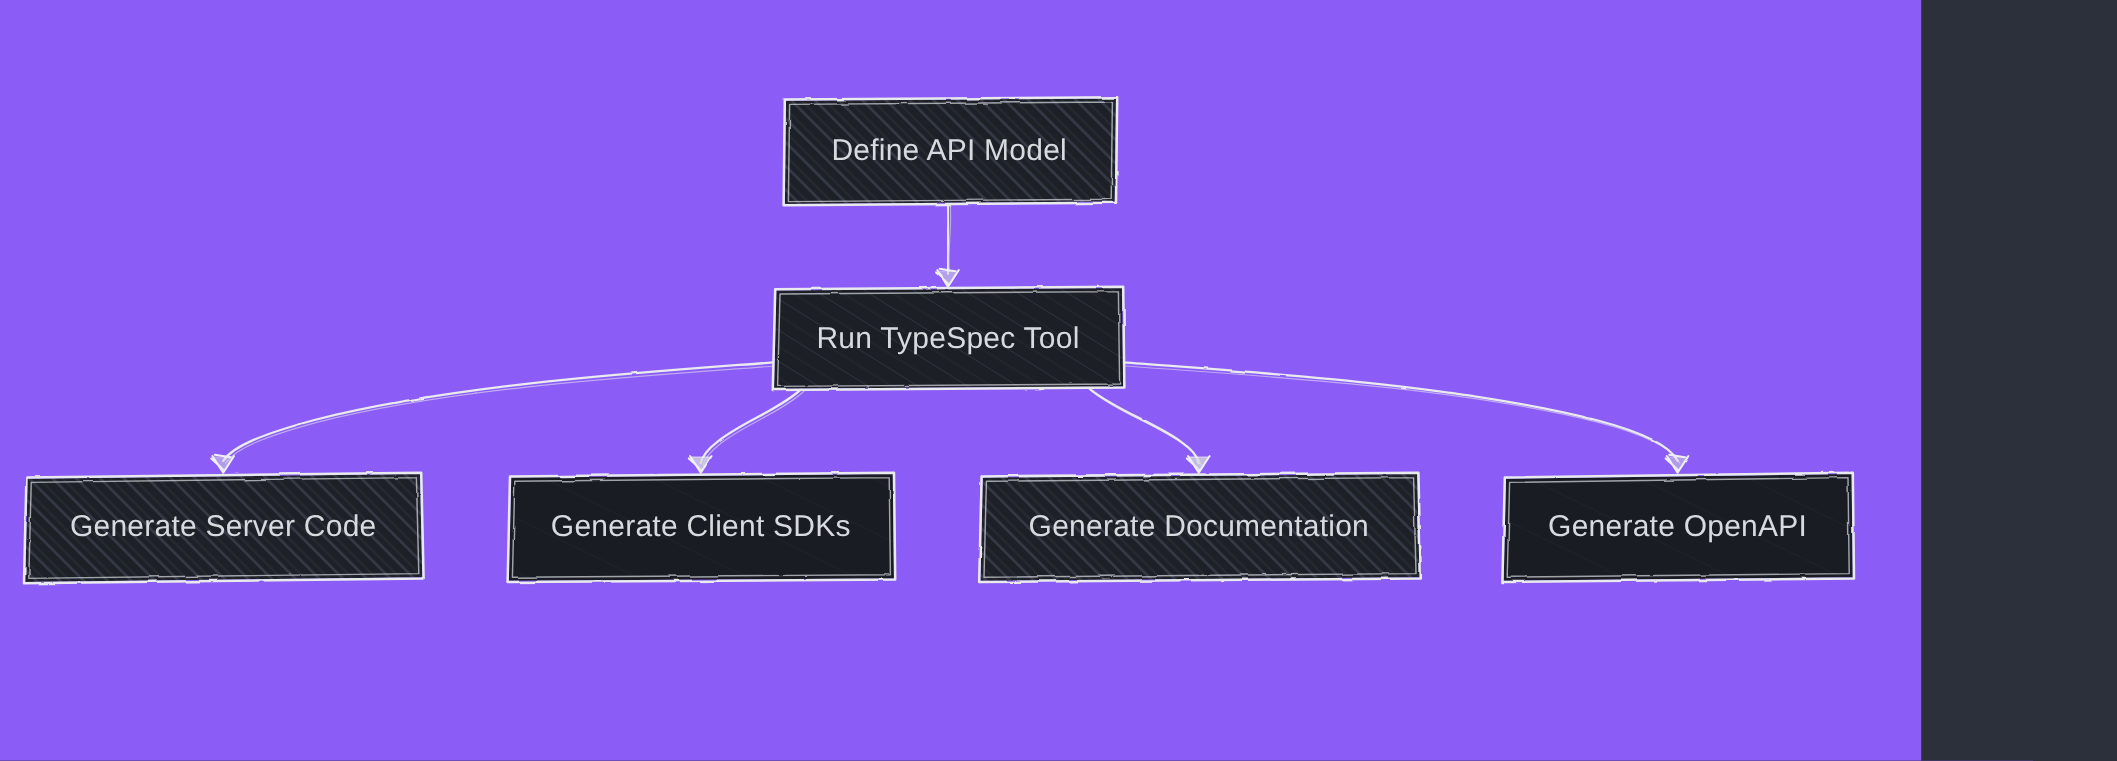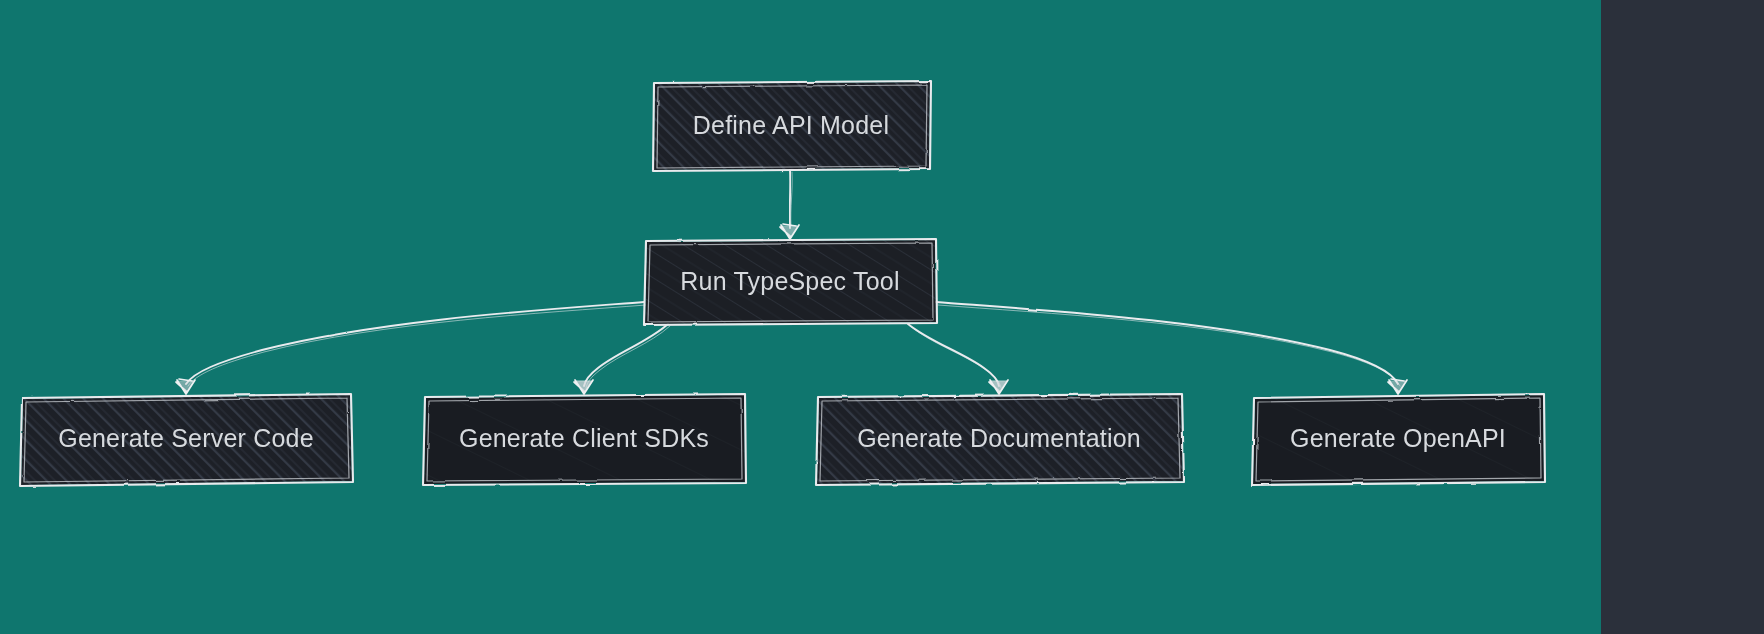--- a/index.html
+++ b/index.html
@@ -11,21 +11,21 @@
     width: 1764px;
     height: 634px;
     background: #2b303b;
     font-family: "Liberation Sans", sans-serif;
     overflow: hidden;
   }
   #diagram-root {
     position: relative;
     width: 1601px;
     height: 634px;
-    background: #0f766e;
+    background: #8b5cf6;
   }
   #flow-svg {
     position: absolute;
     top: 0;
     left: 0;
     width: 1764px;
     height: 634px;
     display: block;
   }
   .node-label {

